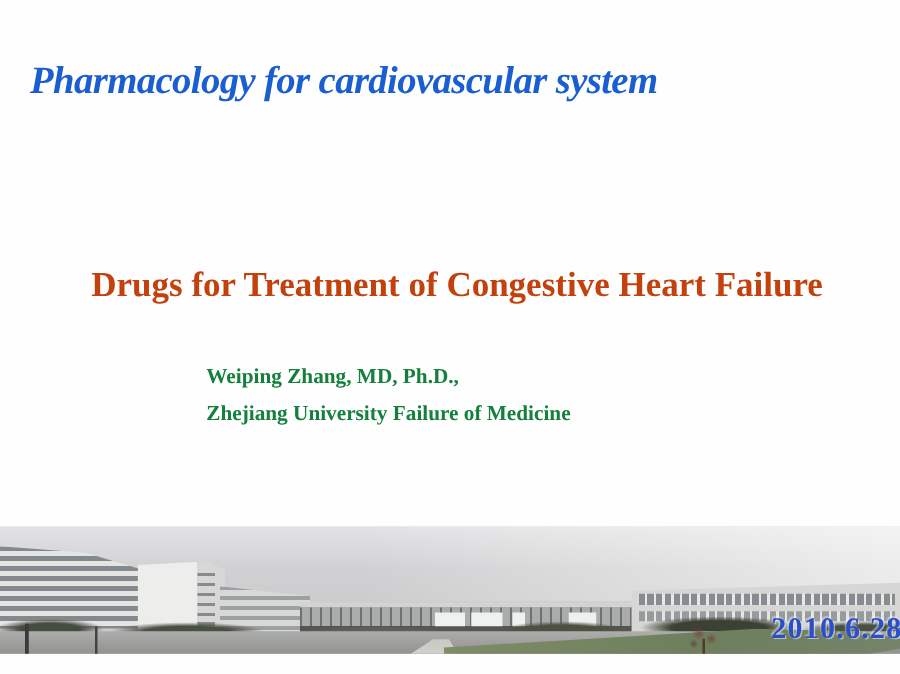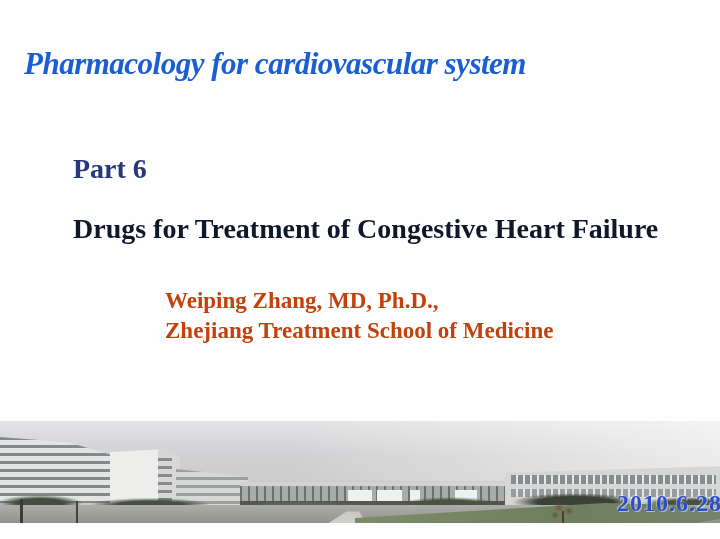--- a/index.html
+++ b/index.html
@@ -13,25 +13,25 @@
     position:absolute; left:24px; top:46px; white-space:nowrap;
     font-family:Liberation Serif, serif; font-style:italic; font-weight:bold;
     font-size:31px; letter-spacing:-0.5px; color:#1a5ed1;
   }
   .part-label {
     position:absolute; left:73px; top:153px; white-space:nowrap;
     font-weight:bold; font-size:28px; color:#27377c;
   }
   .subtitle {
     position:absolute; left:73px; top:213px; white-space:nowrap;
-    font-weight:bold; font-size:28px; color:#0f172a;
+    font-weight:bold; font-size:28px; color:#c2410c;
   }
   .author {
     position:absolute; left:165px; top:286px; white-space:nowrap;
-    font-weight:bold; font-size:23px; line-height:30px; color:#c2410c;
+    font-weight:bold; font-size:17px; line-height:30px; color:#15803d;
   }
 
   
   .photo {
     position:absolute; left:0; top:421px; width:720px; height:102px; overflow:hidden;
     background:linear-gradient(to bottom, #e3e2e4 0%, #d0cfd1 35%, #c8c8c8 100%);
     padding-left:12px;
   }
   .sky-haze {
     position:absolute; left:0; top:0; width:720px; height:60px;
@@ -122,27 +122,26 @@
     text-shadow:1px 1px 0 rgba(230,235,245,0.6), -1px -1px 1px rgba(255,255,255,0.45);
   }
 </style>
 </head>
 <body>
 
 <div class="slide">
 
   <div class="title">Pharmacology for cardiovascular system</div>
 
-  <div class="part-label">Part 6</div>
 
   <div class="subtitle">Drugs for Treatment of Congestive Heart Failure</div>
 
   <div class="author">
     <div>Weiping Zhang, MD, Ph.D.,</div>
-    <div>Zhejiang Treatment School of Medicine</div>
+    <div>Zhejiang University Failure of Medicine</div>
   </div>
 
   <div class="photo" title="Panoramic photo of university campus buildings with road and lawn in front">
     <div class="sky-haze"></div>
 
     <div class="bldg-left"></div>
 
     <div class="bldg-tower">
       <div class="tower-windows"></div>
     </div>

